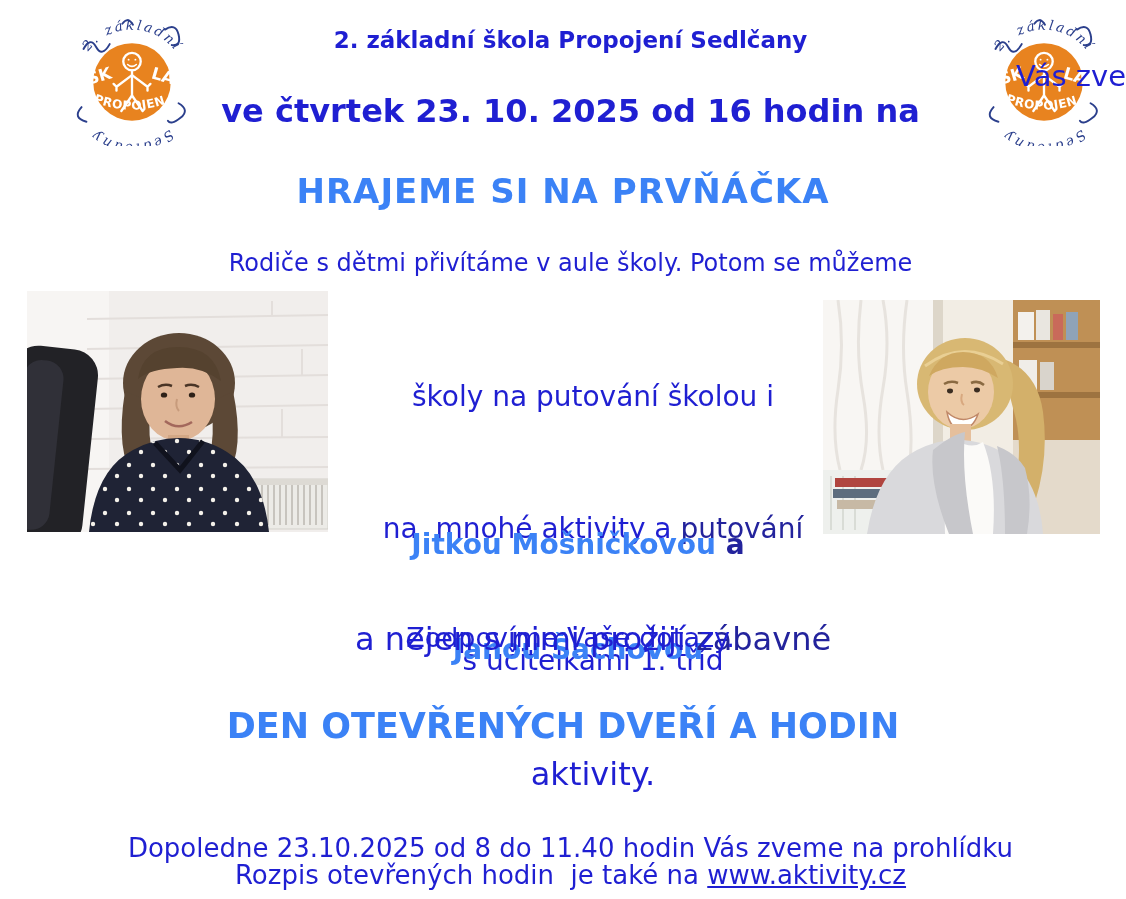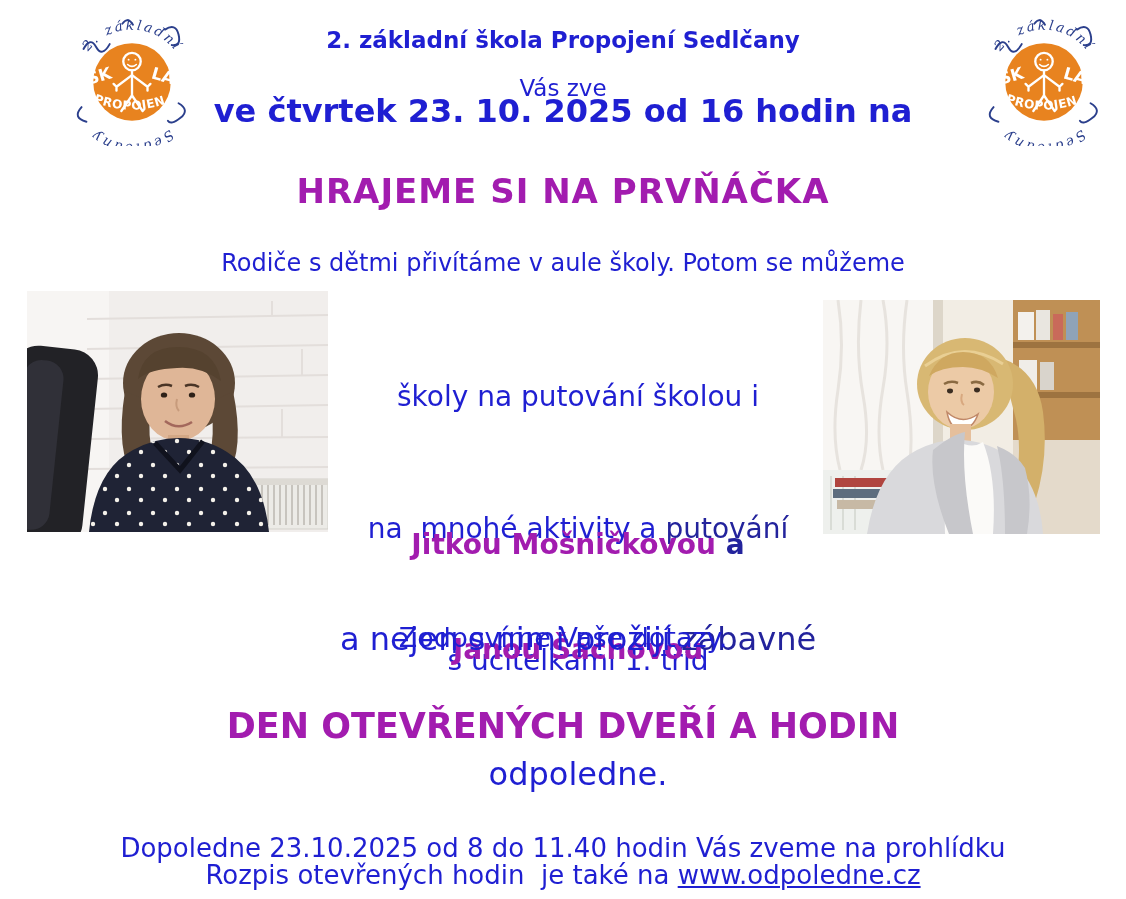--- a/index.html
+++ b/index.html
@@ -1,27 +1,27 @@
 <!DOCTYPE html>
 <html><head>
 <meta charset="utf-8">
 <style>
   html,body{margin:0;padding:0;background:#ffffff;}
   .page{
     position:relative;width:1126px;height:899px;background:#ffffff;
     font-family:"DejaVu Sans", sans-serif;overflow:hidden;
   }
   .abs{position:absolute;left:0;right:0;text-align:center;white-space:pre;}
-  .blue{color:#1f1fd2;}
+  .blue{color:#1f1fd2;padding-left:15px;}
   .navy{color:#23239c;}
-  .red{color:#a21caf;}
+  .red{color:#3b82f6;}
   .bold{font-weight:bold;}
 
   .hdr1{top:26px;font-size:23px;line-height:28px;font-weight:bold;}
-  .hdr2{top:74px;font-size:23px;line-height:28px;}
+  .hdr2{top:62px;font-size:29px;line-height:28px;text-align:right;}
   .hdr3{top:96px;font-size:32px;line-height:30px;font-weight:bold;}
 
   .main-title{top:171px;font-size:34px;line-height:40px;font-weight:bold;letter-spacing:1px;}
 
   .intro1{top:245px;font-size:24px;line-height:36px;}
 
   .midcol{left:330px;width:496px;right:auto;}
   .mid4{top:287px;font-size:28px;line-height:44px;}
   .names{top:457px;font-size:28px;line-height:35px;}
   .outro{top:527px;font-size:32px;line-height:45px;}
@@ -228,27 +228,27 @@
     <div>s učitelkami 1. tříd</div>
   </div>
 
   <div class="abs midcol names bold">
     <div><span class="red">Jitkou Mošničkovou</span><span class="navy"> a</span></div>
     <div class="red">Janou Šachovou</div>
   </div>
 
   <div class="abs midcol outro blue">
     <div><span>a nejen s nimi prožijí </span><span class="navy">zábavné</span></div>
-    <div>odpoledne.</div>
+    <div>aktivity.</div>
   </div>
 
   <div class="abs questions blue">Zodpovíme Vaše dotazy.</div>
 
   <div class="abs den-title red">DEN OTEVŘENÝCH DVEŘÍ A HODIN</div>
 
   <div class="abs dop blue">
     <div>Dopoledne 23.10.2025 od 8 do 11.40 hodin Vás zveme na prohlídku</div>
     
   </div>
 
-  <div class="abs rozpis blue"><span>Rozpis otevřených hodin  je také na </span><a class="link">www.odpoledne.cz</a></div>
+  <div class="abs rozpis blue"><span>Rozpis otevřených hodin  je také na </span><a class="link">www.aktivity.cz</a></div>
 
 </div>
 
 </body></html>

